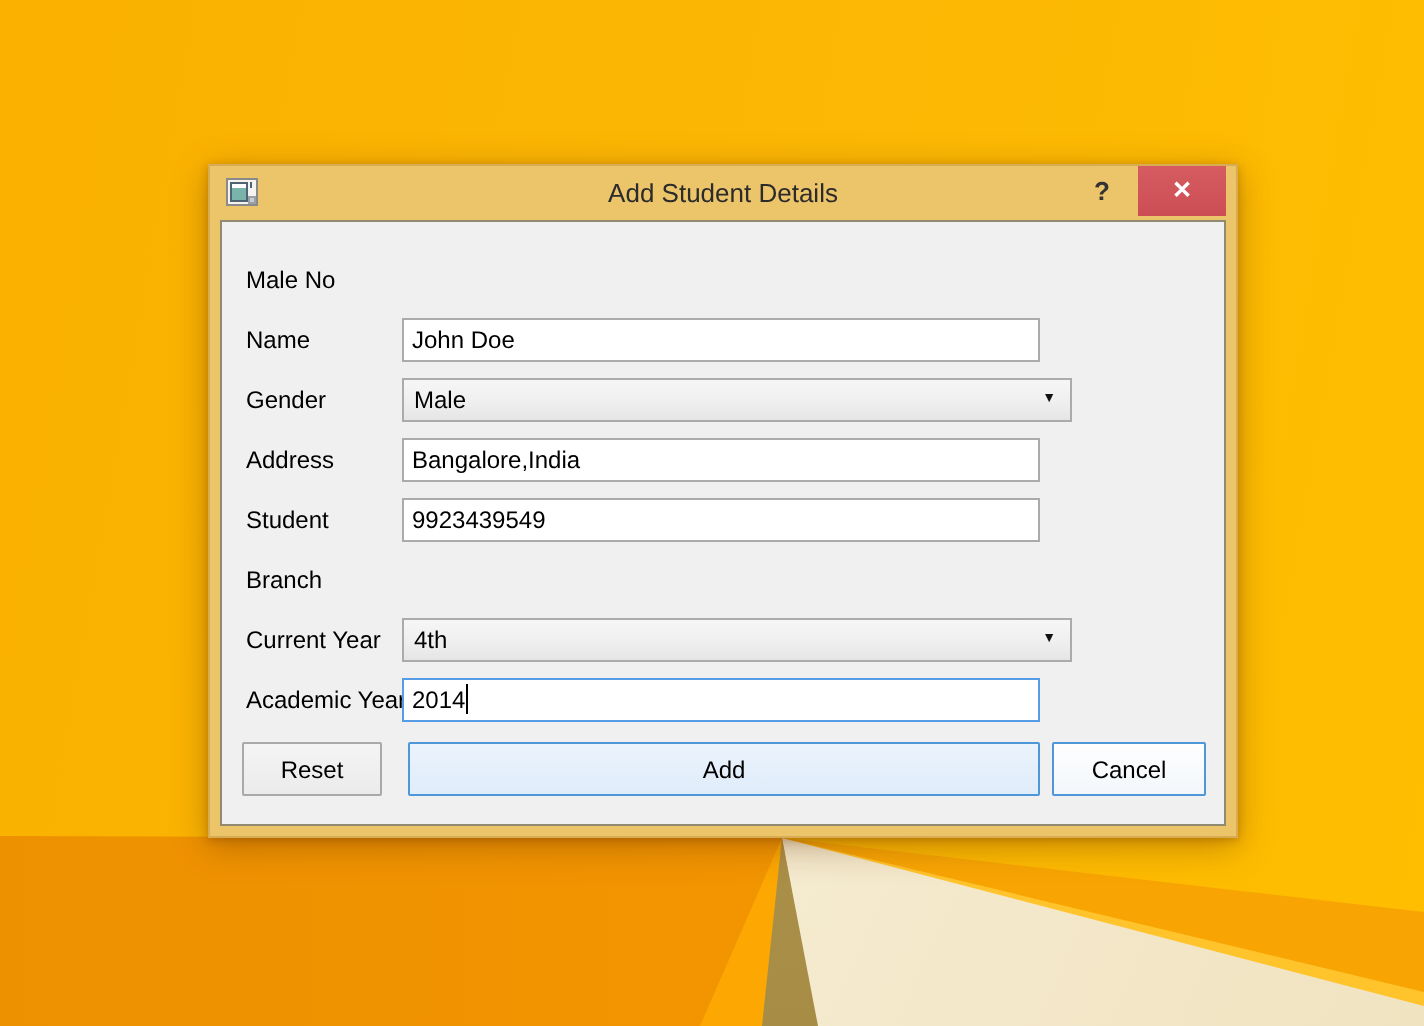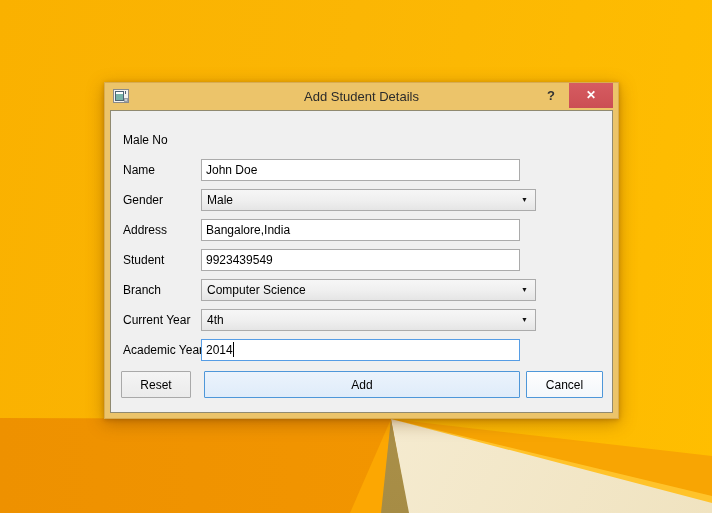--- a/index.html
+++ b/index.html
@@ -172,24 +172,20 @@
         <input class="txt" value="Bangalore,India" style="">
       </div>
 
       <div class="row" style="top:138px">
         <span class="lbl">Student</span>
         <input class="txt" value="9923439549" style="">
       </div>
 
       <div class="row" style="top:168px">
         <span class="lbl">Branch</span>
-        <div class="combo">
-          <span class="combo-text">Computer Science</span>
-          <span class="combo-arrow">▼</span>
-        </div>
       </div>
 
       <div class="row" style="top:198px">
         <span class="lbl">Current Year</span>
         <div class="combo">
           <span class="combo-text">4th</span>
           <span class="combo-arrow">▼</span>
         </div>
       </div>
 

